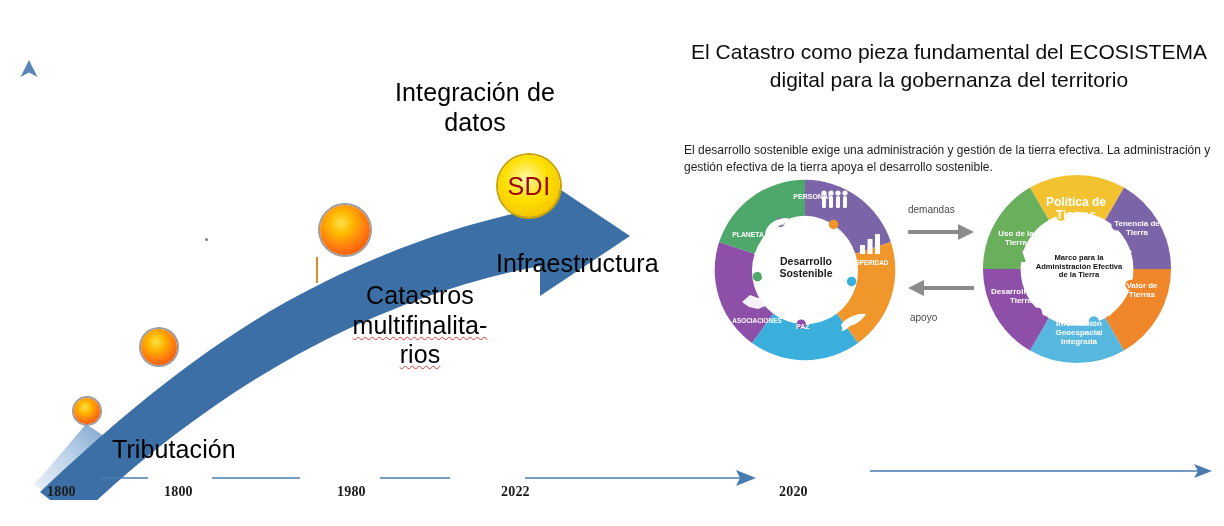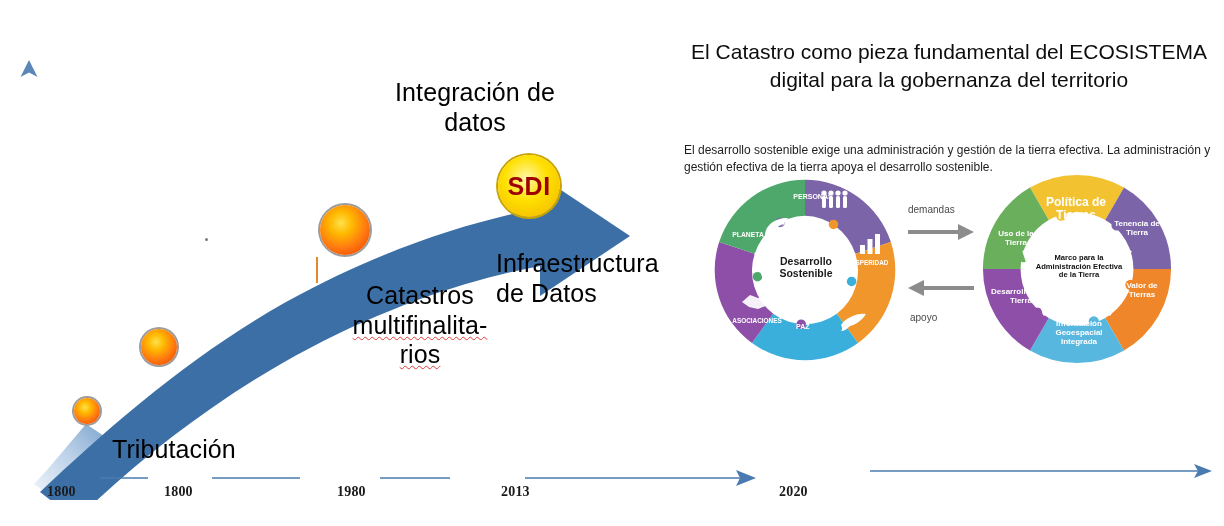--- a/index.html
+++ b/index.html
@@ -35,21 +35,21 @@
     position:absolute;border-radius:50%;
     background:radial-gradient(circle at 42% 36%,#ffe14a 0%,#ffb800 26%,#ff7a10 58%,#f04a00 88%);
     box-shadow:0 0 0 2px #9c9c9c;
   }
 
   .sdi-badge{
     position:absolute;border-radius:50%;
     background:radial-gradient(circle at 45% 38%,#fff8a8 0%,#ffe000 42%,#f7c600 75%,#e0a800 100%);
     box-shadow:0 0 0 2px #c9a400;
     display:flex;align-items:center;justify-content:center;
-    color:#9e0000;font-weight:bold;font-size:25px;letter-spacing:.5px;
+    color:#9e0000;font-weight:normal;font-size:25px;letter-spacing:.5px;
   }
 
   .tiny-dot{position:absolute;width:3px;height:3px;background:#7a7a7a;border-radius:50%;}
   .tiny-tick{position:absolute;width:2px;height:26px;background:#e08a2a;}
 
   
   #eco-panel{left:672px;top:0;width:552px;height:526px;}
 
   #eco-title{
     position:absolute;left:10px;top:10px;width:534px;
@@ -128,38 +128,37 @@
   </div>
 
   <div class="curve-label center" style="left:330px;top:281px;width:180px;">
     <div>Catastros</div>
     <div class="spell">multifinalita-</div>
     <div class="spell">rios</div>
   </div>
 
   <div class="curve-label" style="left:496px;top:249px;width:180px;">
     <div>Infraestructura</div>
-    <div>de Datos</div>
   </div>
 </div>
 
 <svg class="abs" style="left:0;top:466px;width:790px;height:30px;" viewBox="0 0 790 30">
   <g stroke="#4A7BB0" stroke-width="1.7" fill="none">
     <line x1="100" y1="12" x2="148" y2="12"></line>
     <line x1="212" y1="12" x2="300" y2="12"></line>
     <line x1="380" y1="12" x2="450" y2="12"></line>
     <line x1="525" y1="12" x2="740" y2="12"></line>
   </g>
   <path d="M756 12 L736 4 L740 12 L736 20 Z" fill="#4A7BB0"></path>
 </svg>
 
 <div class="tick-label" style="left:47px;top:484px;">1800</div>
 <div class="tick-label" style="left:164px;top:484px;">1800</div>
 <div class="tick-label" style="left:337px;top:484px;">1980</div>
-<div class="tick-label" style="left:501px;top:484px;">2013</div>
+<div class="tick-label" style="left:501px;top:484px;">2022</div>
 <div class="tick-label" style="left:779px;top:484px;">2020</div>
 
 <div class="abs" id="eco-panel">
 
   <div id="eco-title">El Catastro como pieza fundamental del ECOSISTEMA digital para la gobernanza del territorio</div>
   <div id="eco-para">El desarrollo sostenible exige una administración y gestión de la tierra efectiva. La administración y gestión efectiva de la tierra apoya el desarrollo sostenible.</div>
 
   <div class="wheel" style="left:38px;top:175px;width:190px;height:190px;">
     <svg viewBox="0 0 200 200" style="width:190px;height:190px;">
 

